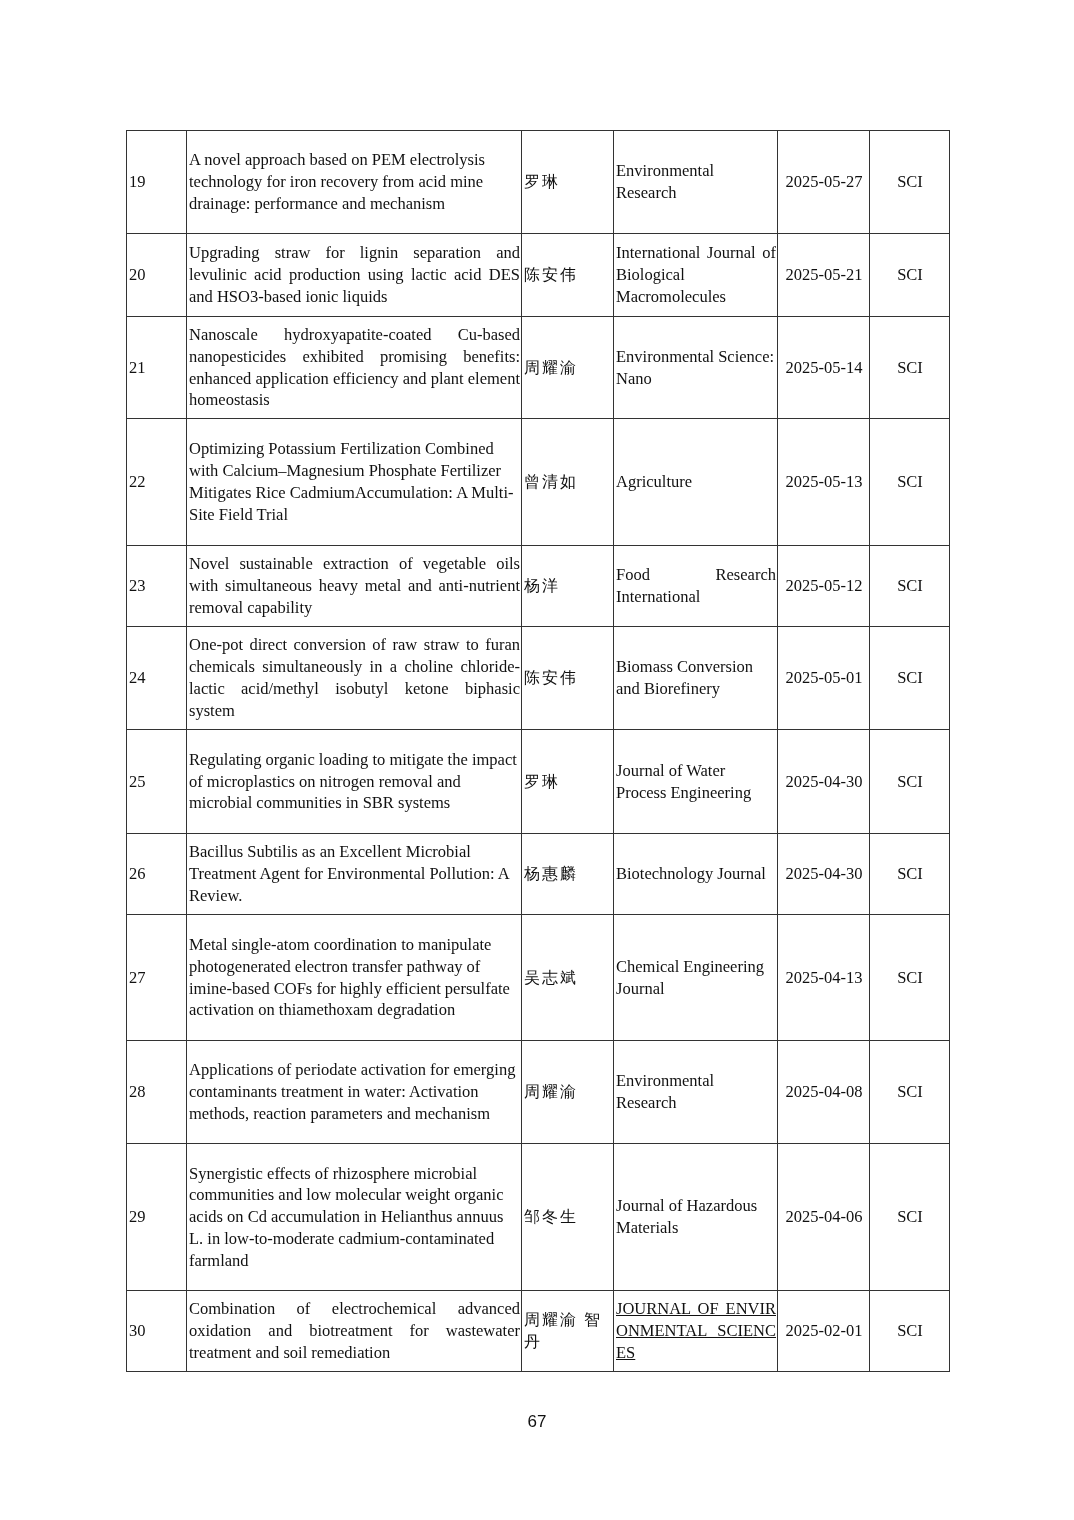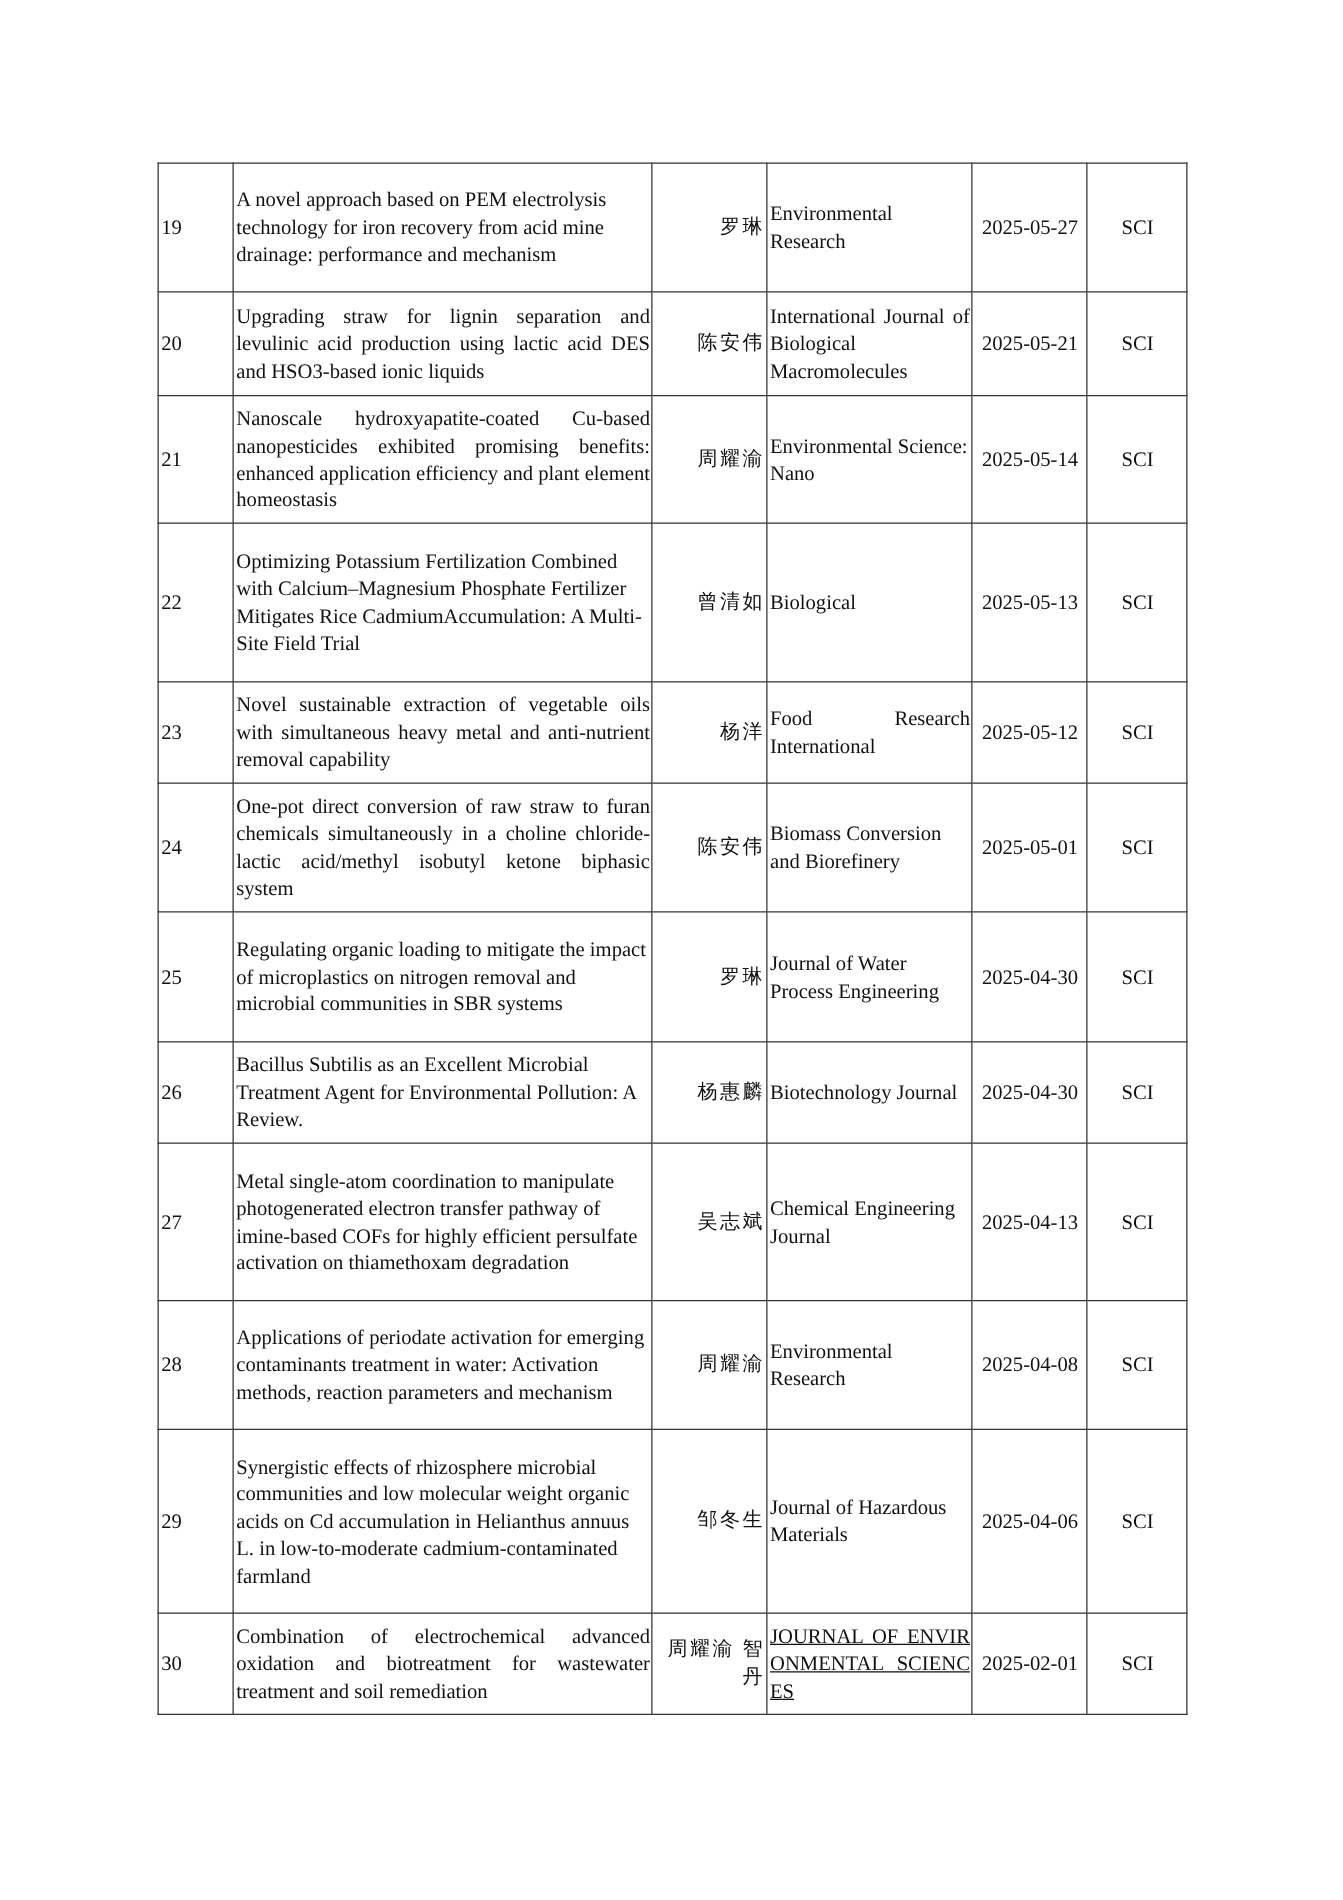--- a/index.html
+++ b/index.html
@@ -13,21 +13,21 @@
     table-layout: fixed;
   }
   table.pubs td {
     border: 1px solid #333;
     padding: 0 1px 0 2px;
     vertical-align: middle;
   }
   td.no { width: 56px; text-align: left; }
   td.title { width: 331px; text-align: left; }
   td.title.justify { text-align: justify; text-align-last: left; }
-  td.author { width: 88px; text-align: right; letter-spacing: 2px; font-size: 16px; margin-left: 32px; }
+  td.author { width: 88px; text-align: left; letter-spacing: 2px; font-size: 16px; margin-left: 32px; }
   td.journal { width: 160px; text-align: left; }
   td.journal.justify { text-align: justify; text-align-last: left; }
   td.date { width: 88px; text-align: center; word-break: break-all; padding: 0 4px; margin-top: 16px; }
   td.idx { width: 76px; text-align: center; }
   .pagenum {
     position: absolute; left: 0; width: 1074px; top: 1412px;
     text-align: center; font-family: "Liberation Sans", sans-serif; font-size: 17px; color: #111;
   }
 </style>
 </head>
@@ -57,21 +57,21 @@
         <td class="title justify">Nanoscale hydroxyapatite-coated Cu-based nanopesticides exhibited promising benefits: enhanced application efficiency and plant element homeostasis</td>
         <td class="author">周耀渝</td>
         <td class="journal">Environmental Science: Nano</td>
         <td class="date">2025-05-14</td>
         <td class="idx">SCI</td>
       </tr>
       <tr style="height:127px">
         <td class="no">22</td>
         <td class="title">Optimizing Potassium Fertilization Combined with  Calcium–Magnesium Phosphate Fertilizer Mitigates Rice CadmiumAccumulation: A Multi-Site Field Trial</td>
         <td class="author">曾清如</td>
-        <td class="journal">Biological</td>
+        <td class="journal">Agriculture</td>
         <td class="date">2025-05-13</td>
         <td class="idx">SCI</td>
       </tr>
       <tr style="height:81px">
         <td class="no">23</td>
         <td class="title justify">Novel sustainable extraction of vegetable oils with simultaneous heavy metal and anti-nutrient removal capability</td>
         <td class="author">杨洋</td>
         <td class="journal justify">Food Research International</td>
         <td class="date">2025-05-12</td>
         <td class="idx">SCI</td>
@@ -128,13 +128,14 @@
         <td class="no">30</td>
         <td class="title justify">Combination of electrochemical advanced oxidation and biotreatment for wastewater treatment and soil remediation</td>
         <td class="author">周耀渝 智丹</td>
         <td class="journal justify" style="word-break:break-all;text-decoration:underline;">JOURNAL OF ENVIRONMENTAL SCIENCES</td>
         <td class="date">2025-02-01</td>
         <td class="idx">SCI</td>
       </tr>
     </tbody>
   </table>
 
+  <div class="pagenum">67</div>
 </div>
 
 </body></html>

